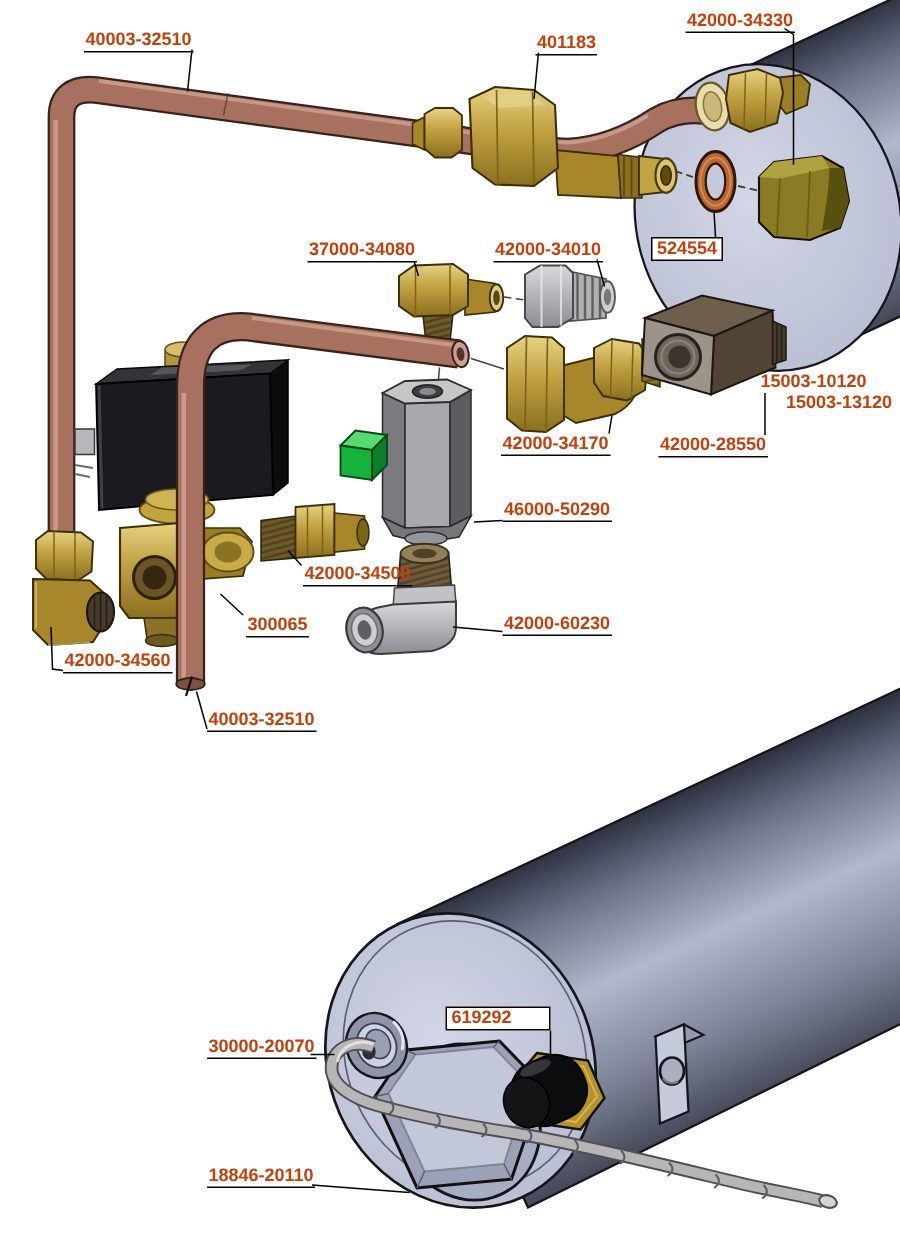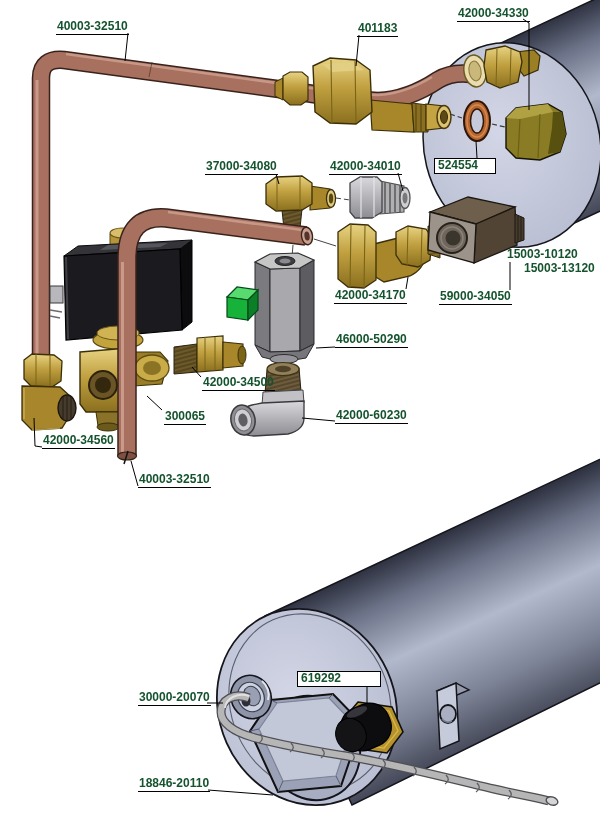--- a/index.html
+++ b/index.html
@@ -1,22 +1,22 @@
 <!DOCTYPE html>
 <html><head>
 <meta charset="utf-8">
 <style>
   html,body{margin:0;padding:0;background:#fff;}
   .stage{position:relative;width:600px;height:836px;background:#fff;overflow:hidden;
          font-family:"Liberation Sans", sans-serif;}
   .stage svg{position:absolute;left:0;top:0;}
-  .lbl{position:absolute;z-index:5;color:#14532d;font:bold 12px/13px "Liberation Sans",sans-serif;
+  .lbl{position:absolute;z-index:5;color:#c2410c;font:bold 12px/13px "Liberation Sans",sans-serif;
        white-space:nowrap;border-bottom:1.5px solid #000;padding:0 1px 1px 1px;letter-spacing:0px;}
   .lbl.plain{border-bottom:none;}
-  .lbl.boxed{border:1px solid #000;background:#fff;padding:0 17px 1px 3px;}
+  .lbl.boxed{border:1px solid #000;background:#fff;padding:0 3px 1px 3px;}
 </style>
 </head>
 <body>
 
 <div class="stage">
 
 <svg width="600" height="836" viewBox="0 0 600 836">
   <defs>
     <linearGradient id="brassV" x1="0" y1="0" x2="0" y2="1">
       <stop offset="0" stop-color="#e8d383"></stop>
@@ -321,21 +321,21 @@
 
 <div class="lbl" style="left:56px;top:20px">40003-32510</div>
 <div class="lbl" style="left:357px;top:22px">401183</div>
 <div class="lbl" style="left:457px;top:7px">42000-34330</div>
 <div class="lbl boxed" style="left:434px;top:158px">524554</div>
 <div class="lbl" style="left:205px;top:160px">37000-34080</div>
 <div class="lbl" style="left:329px;top:160px">42000-34010</div>
 <div class="lbl plain" style="left:506px;top:248px">15003-10120</div>
 <div class="lbl plain" style="left:523px;top:262px">15003-13120</div>
 <div class="lbl" style="left:334px;top:289px">42000-34170</div>
-<div class="lbl" style="left:439px;top:290px">59000-34050</div>
+<div class="lbl" style="left:439px;top:290px">42000-28550</div>
 <div class="lbl" style="left:335px;top:333px">46000-50290</div>
 <div class="lbl" style="left:202px;top:376px">42000-34500</div>
 <div class="lbl" style="left:164px;top:410px">300065</div>
 <div class="lbl" style="left:335px;top:409px">42000-60230</div>
 <div class="lbl" style="left:42px;top:434px">42000-34560</div>
 <div class="lbl" style="left:138px;top:473px">40003-32510</div>
 <div class="lbl" style="left:138px;top:691px">30000-20070</div>
 <div class="lbl boxed" style="left:297px;top:671px;min-width:62px">619292</div>
 <div class="lbl" style="left:138px;top:777px">18846-20110</div>
 

